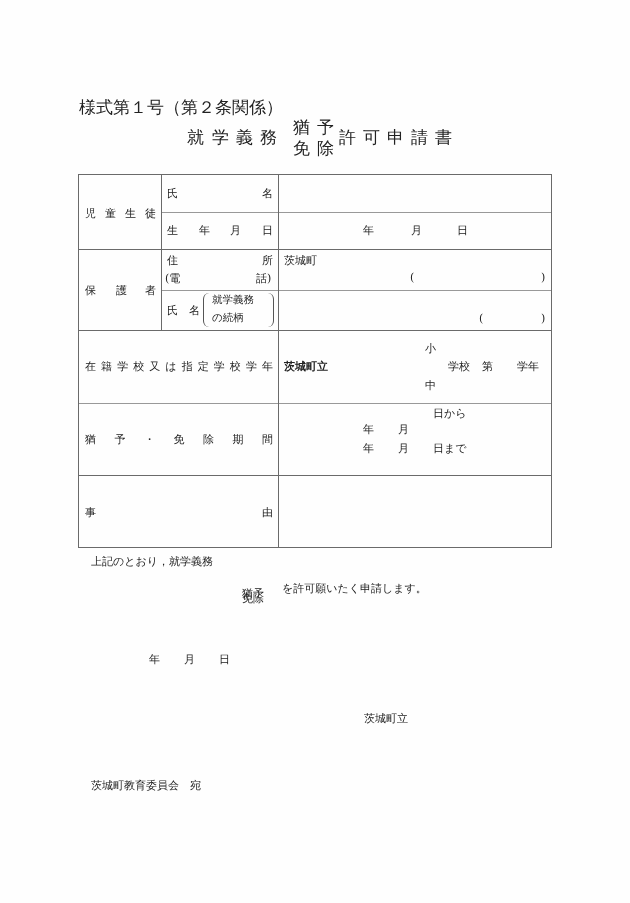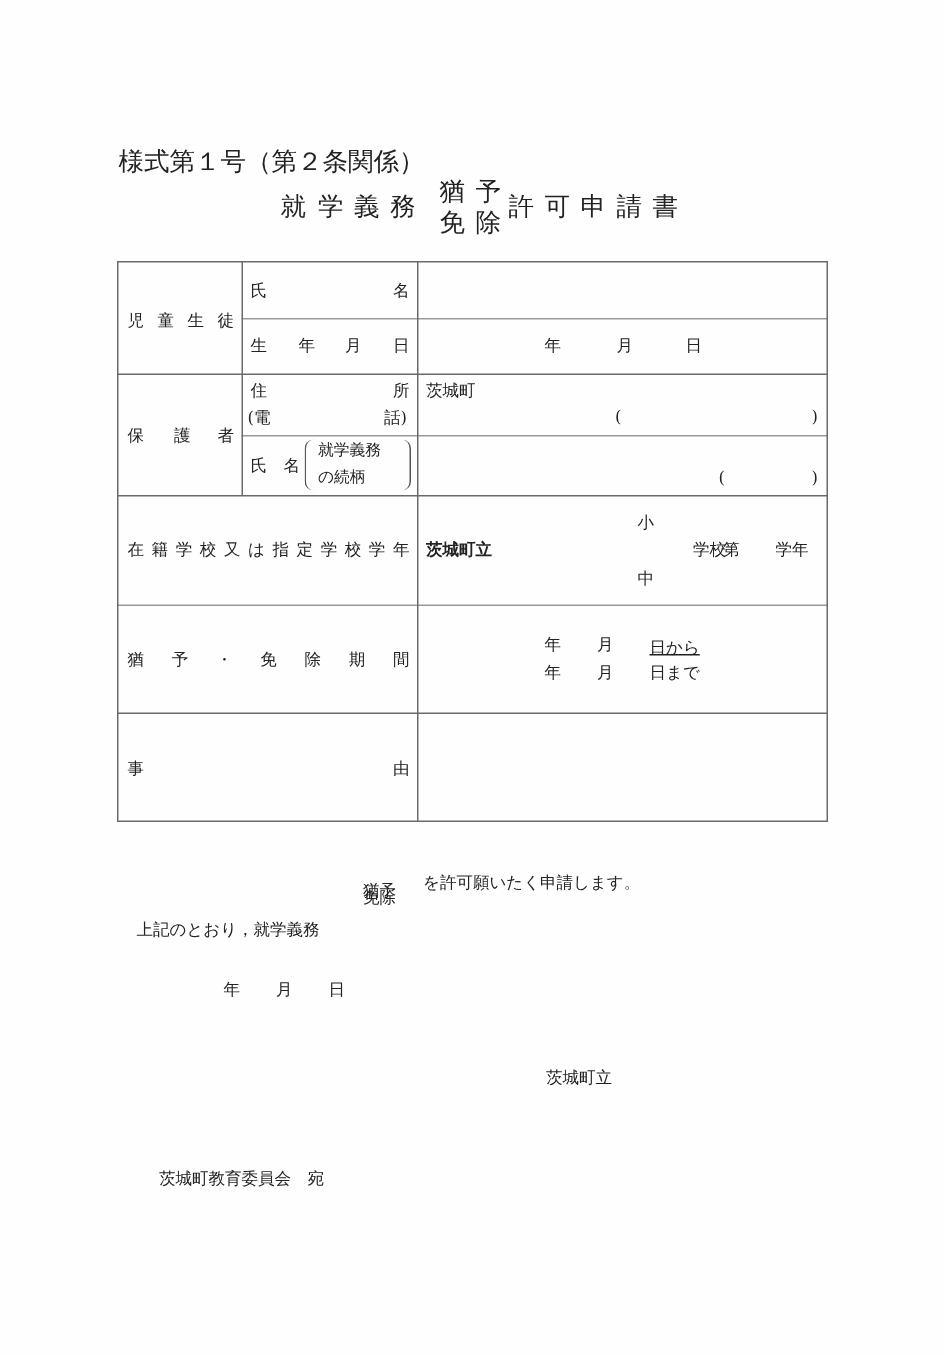--- a/index.html
+++ b/index.html
@@ -103,57 +103,57 @@
     <span>定</span>
     <span>学</span>
     <span>校</span>
     <span>学</span>
     <span>年</span>
   </div>
   <div class="abs" style="left:279px;top:331px;width:272px;height:72px;">
     <span class="abs cell-text" style="left:5px;top:28px;font-weight:bold;">茨城町立</span>
     <span class="abs cell-text" style="left:146px;top:10px;">小</span>
     <span class="abs cell-text" style="left:146px;top:47px;">中</span>
-    <span class="abs cell-text" style="left:183px;top:28px;">学校</span>
+    <span class="abs cell-text" style="left:169px;top:28px;">学校</span>
     <span class="abs cell-text" style="left:203px;top:28px;">第</span>
     <span class="abs cell-text" style="left:238px;top:28px;">学年</span>
   </div>
 
   <div class="abs cell-text" style="left:85px;top:432px;width:188px;display:flex;justify-content:space-between;">
     <span>猶</span>
     <span>予</span>
     <span>・</span>
     <span>免</span>
     <span>除</span>
     <span>期</span>
     <span>間</span>
   </div>
   <div class="abs" style="left:279px;top:404px;width:272px;height:71px;">
     <span class="abs cell-text" style="left:84px;top:18px;">年</span>
     <span class="abs cell-text" style="left:119px;top:18px;">月</span>
-    <span class="abs cell-text" style="left:154px;top:20px;text-decoration:underline;">日から</span>
+    <span class="abs cell-text" style="left:154px;top:2px;">日から</span>
     <span class="abs cell-text" style="left:84px;top:37px;">年</span>
     <span class="abs cell-text" style="left:119px;top:37px;">月</span>
     <span class="abs cell-text" style="left:154px;top:37px;">日まで</span>
   </div>
 
   <span class="abs cell-text" style="left:85px;top:505px;">事</span>
   <span class="abs cell-text" style="left:262px;top:505px;">由</span>
   <div class="abs" style="left:279px;top:476px;width:272px;height:71px;"></div>
 </div>
 
 <div>
-  <span class="abs cell-text" style="left:91px;top:612px;">上記のとおり，就学義務</span>
+  <span class="abs cell-text" style="left:91px;top:554px;">上記のとおり，就学義務</span>
   <span class="abs cell-text" style="left:242px;top:586px;">猶予</span>
   <span class="abs cell-text" style="left:242px;top:591px;">免除</span>
   <span class="abs cell-text" style="left:282px;top:581px;">を許可願いたく申請します。</span>
 </div>
 
 <div>
   <span class="abs cell-text" style="left:149px;top:652px;">年</span>
   <span class="abs cell-text" style="left:184px;top:652px;">月</span>
   <span class="abs cell-text" style="left:219px;top:652px;">日</span>
 </div>
 
 <span class="abs cell-text" style="left:364px;top:711px;">茨城町立</span>
 <div class="abs" style="left:425px;top:706px;width:120px;height:20px;"></div>
 
-<span class="abs cell-text" style="left:106px;top:778px;">茨城町教育委員会　宛</span>
+<span class="abs cell-text" style="left:91px;top:778px;">茨城町教育委員会　宛</span>
 
 </body></html>

